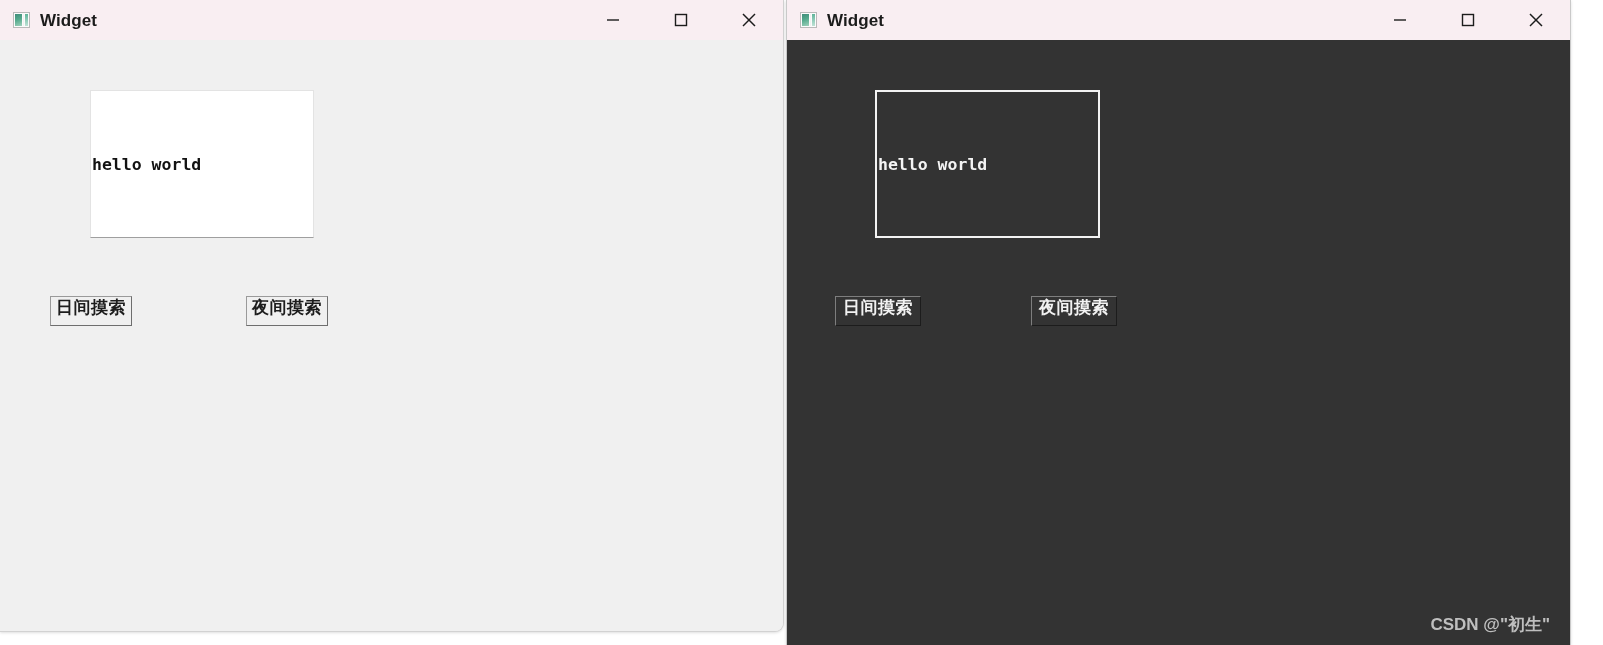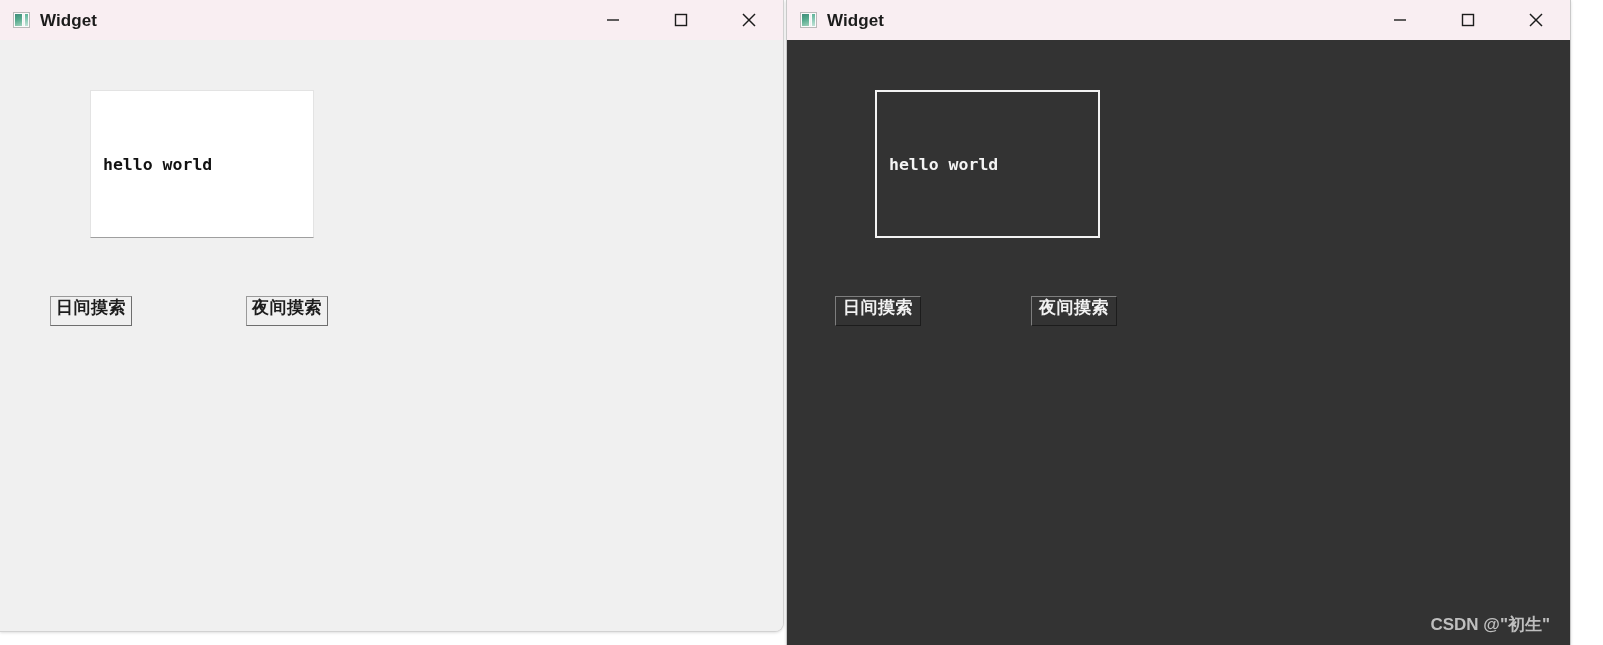--- a/index.html
+++ b/index.html
@@ -91,21 +91,20 @@
     position: absolute;
     box-sizing: border-box;
     display: flex;
     align-items: center;
   }
   .label-text {
     font-family: "DejaVu Sans Mono", "Liberation Mono", monospace;
     font-size: 16.5px;
     white-space: pre;
     padding-left: 1px;
-    margin-left: 11px;
   }
   .btn {
     position: absolute;
     box-sizing: border-box;
     display: flex;
     align-items: center;
     justify-content: center;
     font-size: 17px;
     letter-spacing: 0.5px;
     cursor: default;

